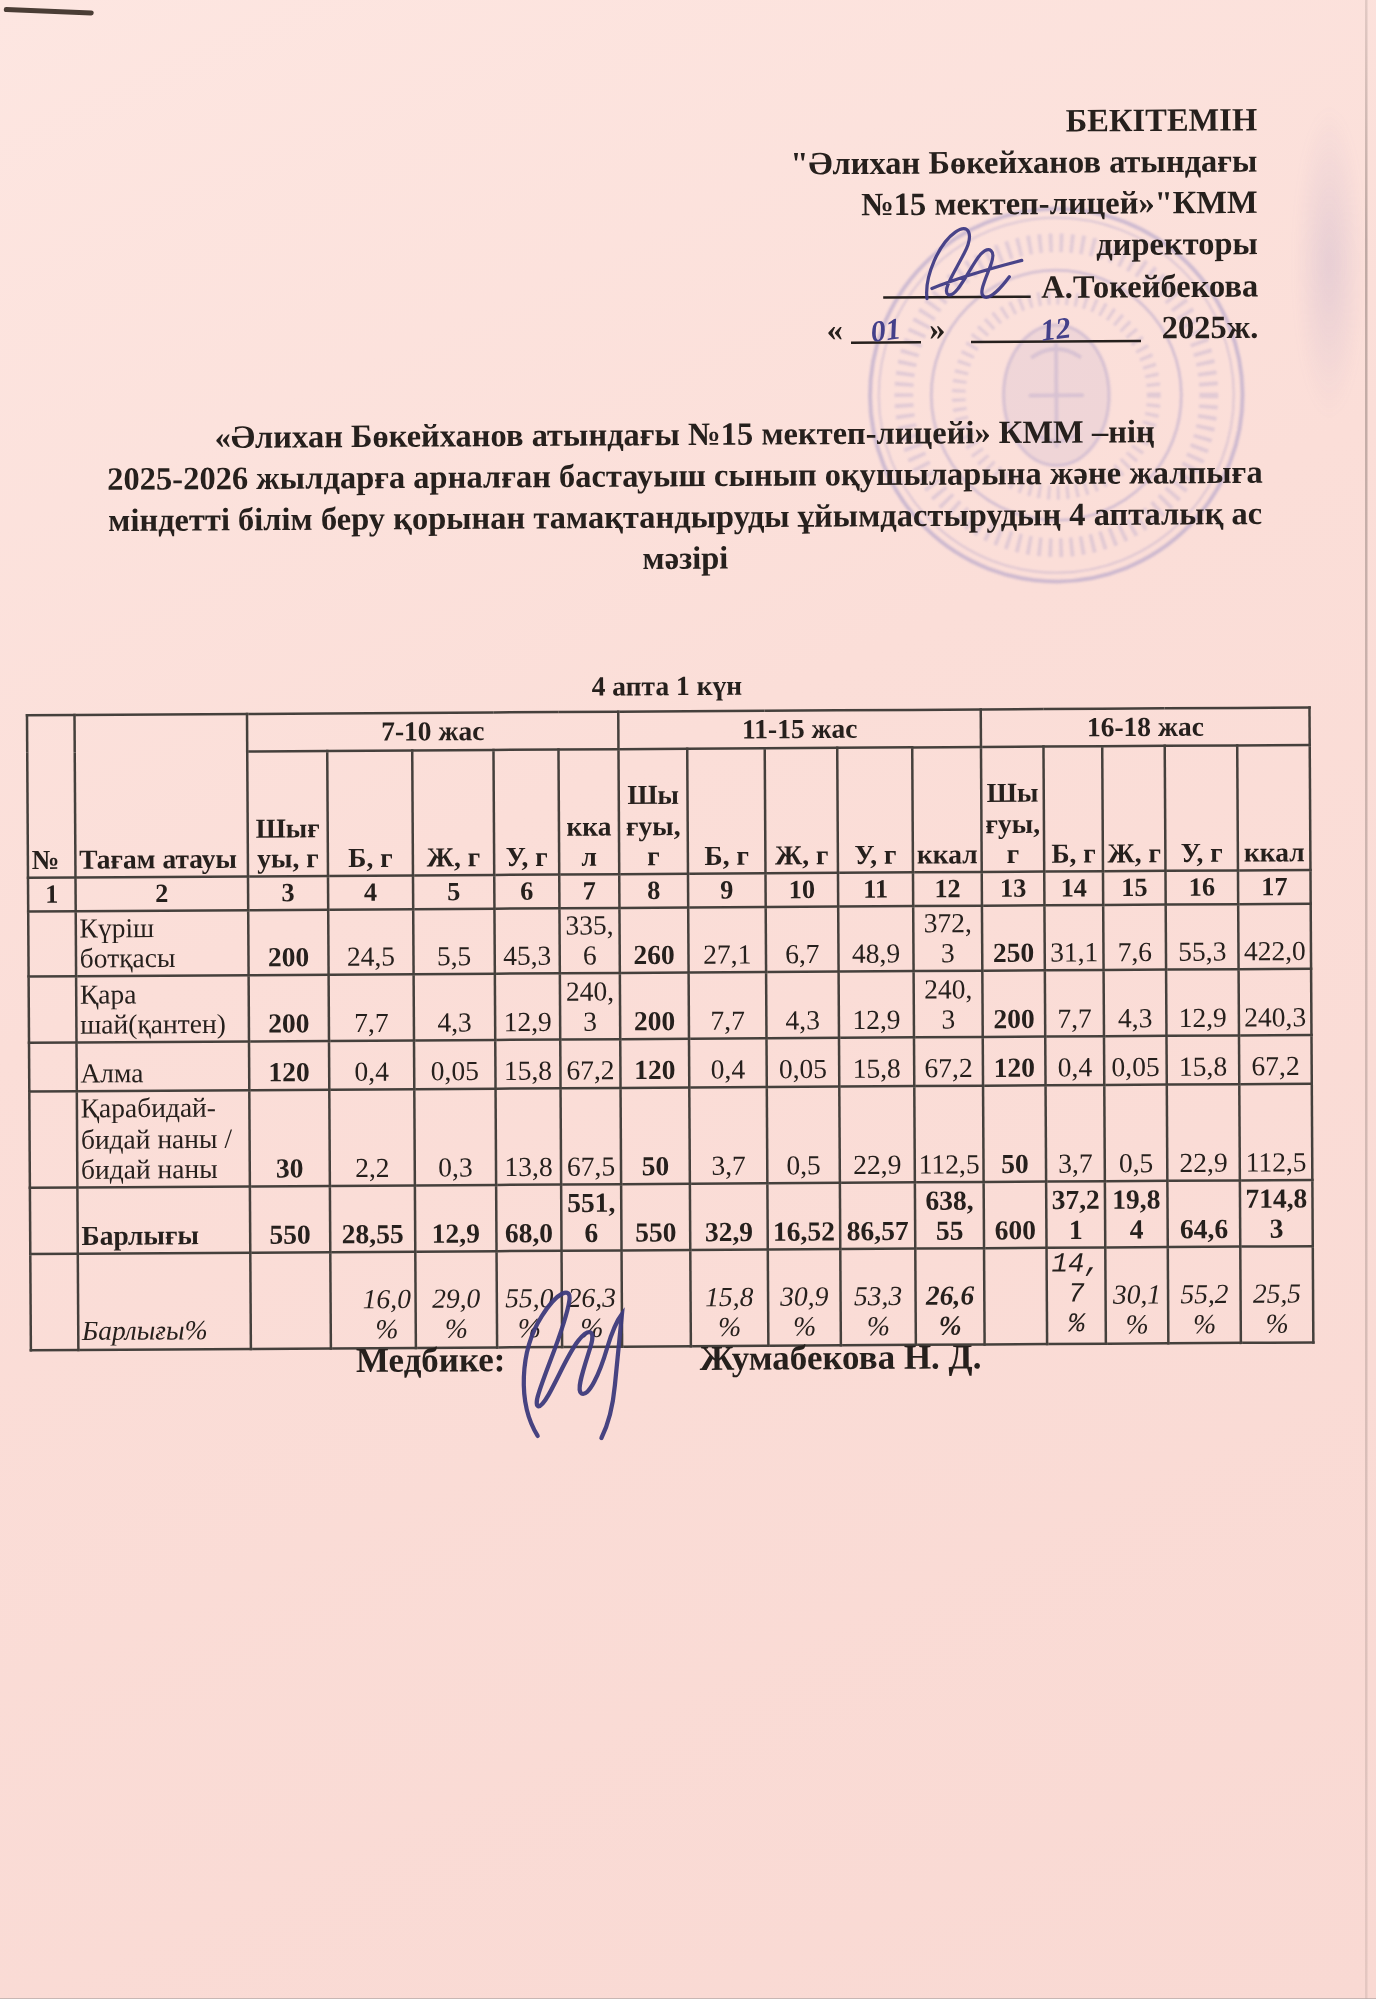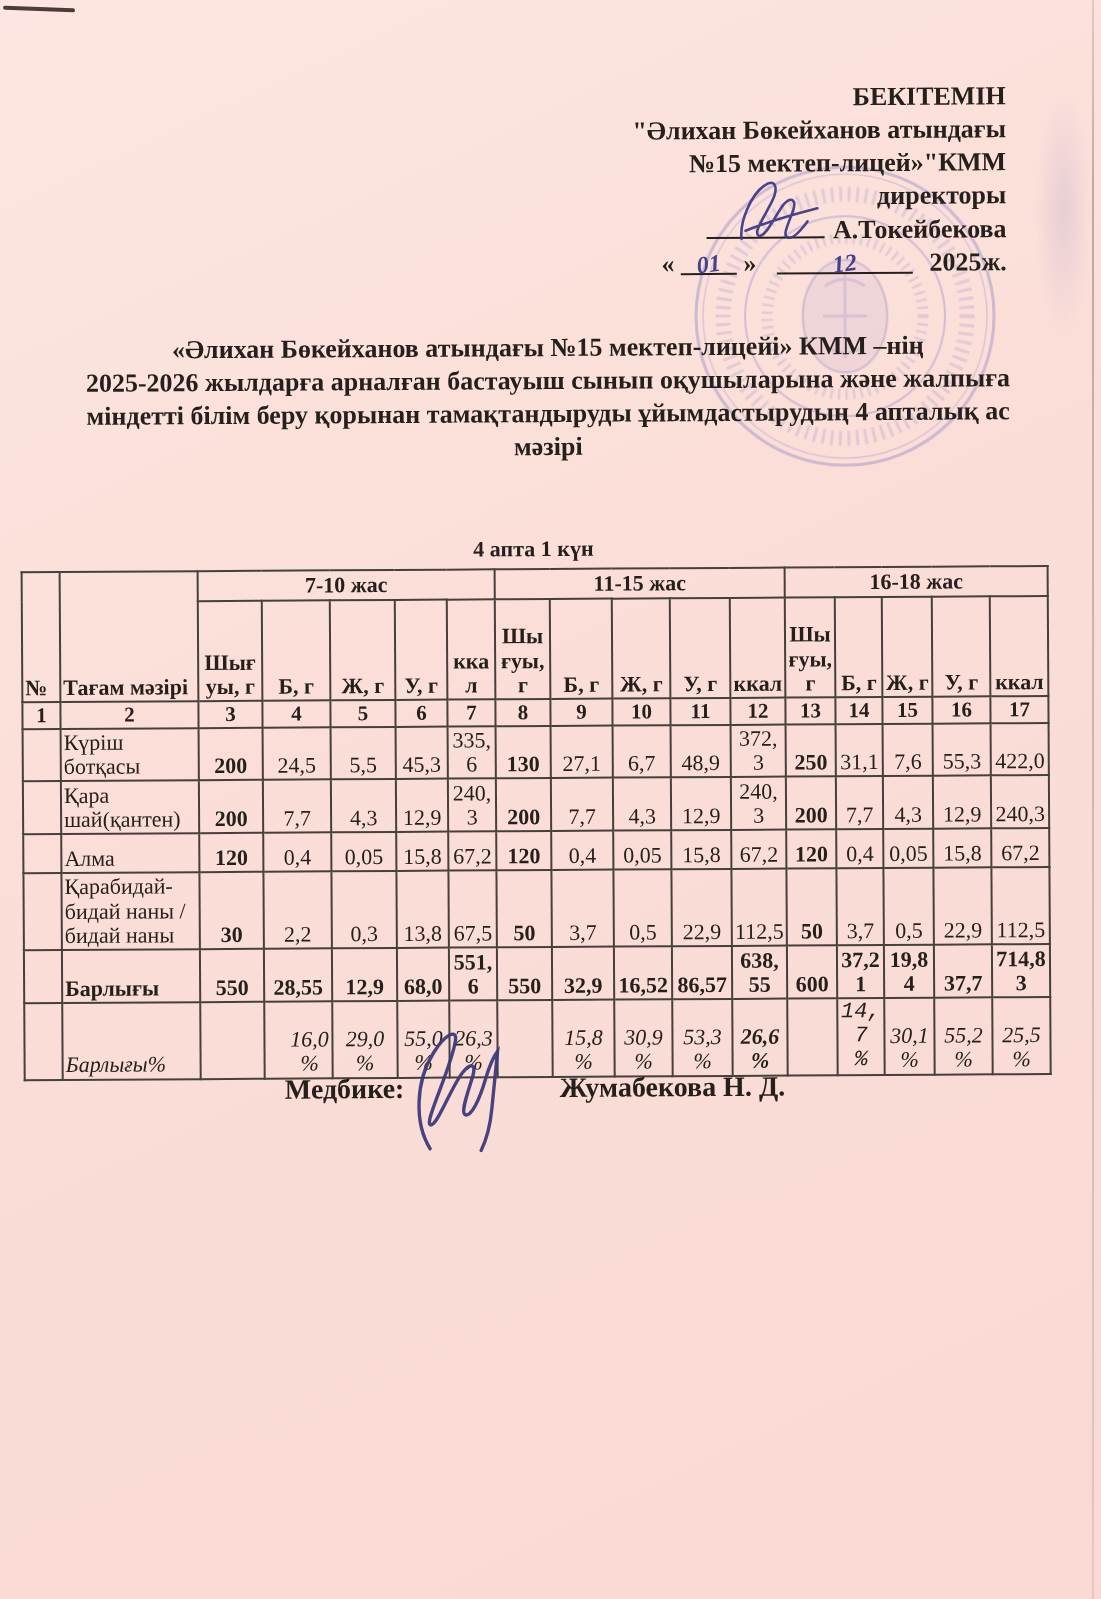--- a/index.html
+++ b/index.html
@@ -112,21 +112,21 @@
           <col style="width: 55px;">
           <col style="width: 50px;">
           <col style="width: 47px;">
           <col style="width: 50px;">
           <col style="width: 58px;">
           <col style="width: 58px;">
         </colgroup>
         <thead>
           <tr style="height: 30px;">
             <th class="keyhead" rowspan="2">№</th>
-            <th class="keyhead" rowspan="2">Тағам мәзірі</th>
+            <th class="keyhead" rowspan="2">Тағам атауы</th>
             <th class="grp" colspan="5">7-10 жас</th>
             <th class="grp" colspan="5">11-15 жас</th>
             <th class="grp" colspan="5">16-18 жас</th>
           </tr>
           <tr style="height: 100px;">
             <th class="sub">Шығуы, г</th>
             <th class="sub">Б, г</th>
             <th class="sub">Ж, г</th>
             <th class="sub">У, г</th>
             <th class="sub">ккал</th>
@@ -163,21 +163,21 @@
         </thead>
         <tbody>
           <tr style="height: 44px;">
             <td class="val"></td>
             <td class="name">Күріш ботқасы</td>
             <td class="val wcol">200</td>
             <td class="val">24,5</td>
             <td class="val">5,5</td>
             <td class="val">45,3</td>
             <td class="val">335,6</td>
-            <td class="val wcol">130</td>
+            <td class="val wcol">260</td>
             <td class="val">27,1</td>
             <td class="val">6,7</td>
             <td class="val">48,9</td>
             <td class="val">372,3</td>
             <td class="val wcol">250</td>
             <td class="val">31,1</td>
             <td class="val">7,6</td>
             <td class="val">55,3</td>
             <td class="val">422,0</td>
           </tr>
@@ -247,21 +247,21 @@
             <td class="val">68,0</td>
             <td class="val">551,6</td>
             <td class="val wcol">550</td>
             <td class="val">32,9</td>
             <td class="val">16,52</td>
             <td class="val">86,57</td>
             <td class="val">638,55</td>
             <td class="val wcol">600</td>
             <td class="val">37,21</td>
             <td class="val">19,84</td>
-            <td class="val">37,7</td>
+            <td class="val">64,6</td>
             <td class="val">714,83</td>
           </tr>
           <tr class="r-italic" style="height: 48px;">
             <td class="val"></td>
             <td class="name">Барлығы%</td>
             <td class="val wcol"></td>
             <td class="val" style="white-space: pre-line; padding-left: 24px;">16,0
 %</td>
             <td class="val" style="white-space: pre-line; margin-left: 14px;">29,0
 %</td>

